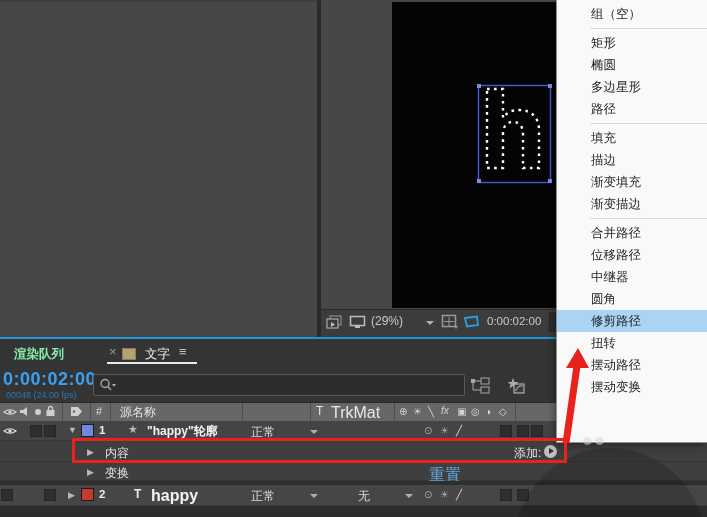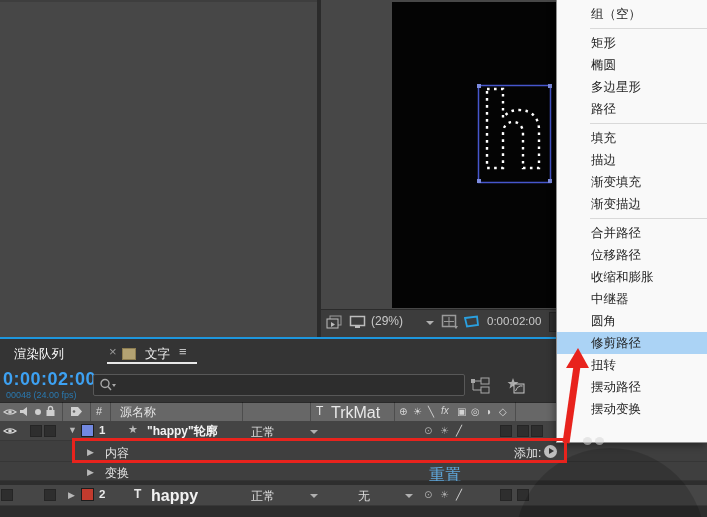--- a/index.html
+++ b/index.html
@@ -64,21 +64,21 @@
   <svg class="abs" style="left:462px;top:314px;" width="18" height="15">
     <path d="M3,4 L15,2.5 L16,11 L5,12.5 Z" fill="none" stroke="#2aa0e0" stroke-width="1.8"></path>
   </svg>
   <div class="abs txt" style="left:487px;top:315px;font-size:11.5px;color:#c9c9c9;">0:00:02:00</div>
   <div class="abs dbox" style="left:549px;top:312px;width:8px;height:20px;"></div>
 
   <div class="abs" style="left:0;top:337px;width:707px;height:2px;background:#1d96dd;"></div>
 
   <div class="abs" style="left:0;top:339px;width:707px;height:178px;background:#343434;"></div>
 
-  <div class="abs txt" style="left:14px;top:346px;font-size:12.5px;color:#ffffff;">渲染队列</div>
+  <div class="abs txt" style="left:14px;top:346px;font-size:12.5px;color:#86efac;font-weight:bold;">渲染队列</div>
   <div class="abs txt" style="left:109px;top:344px;font-size:13px;color:#9a9a9a;">×</div>
   <svg class="abs" style="left:122px;top:348px;" width="14" height="12">
     <rect x="0.5" y="0.5" width="13" height="11" fill="#b3a272" stroke="#8d7d50"></rect>
   </svg>
   <div class="abs txt" style="left:145px;top:346px;font-size:12.5px;color:#ededed;">文字</div>
   <div class="abs txt" style="left:179px;top:344px;font-size:13px;color:#c2c2c2;">≡</div>
   <div class="abs" style="left:107px;top:362px;width:90px;height:2px;background:#e8e8e8;"></div>
 
   <div class="abs txt" style="left:3px;top:369px;font-size:18px;font-weight:bold;color:#3da1f2;letter-spacing:0.5px;">0:00:02:00</div>
   <div class="abs txt" style="left:6px;top:390px;font-size:9px;color:#2a79b0;">00048 (24.00 fps)</div>
@@ -206,21 +206,20 @@
     <div class="mi">多边星形</div>
     <div class="mi">路径</div>
     <div class="msep"></div>
     <div class="mi">填充</div>
     <div class="mi">描边</div>
     <div class="mi">渐变填充</div>
     <div class="mi">渐变描边</div>
     <div class="msep"></div>
     <div class="mi">合并路径</div>
     <div class="mi">位移路径</div>
-    <div class="mi">收缩和膨胀</div>
     <div class="mi">中继器</div>
     <div class="mi">圆角</div>
     <div class="mi hl">修剪路径</div>
     <div class="mi">扭转</div>
     <div class="mi">摆动路径</div>
     <div class="mi">摆动变换</div>
   </div>
 
   <div class="abs" style="left:583px;top:437px;width:9px;height:8px;border-radius:50%;background:rgba(215,215,215,0.55);z-index:11;"></div>
   <div class="abs" style="left:595px;top:437px;width:9px;height:8px;border-radius:50%;background:rgba(215,215,215,0.55);z-index:11;"></div>

